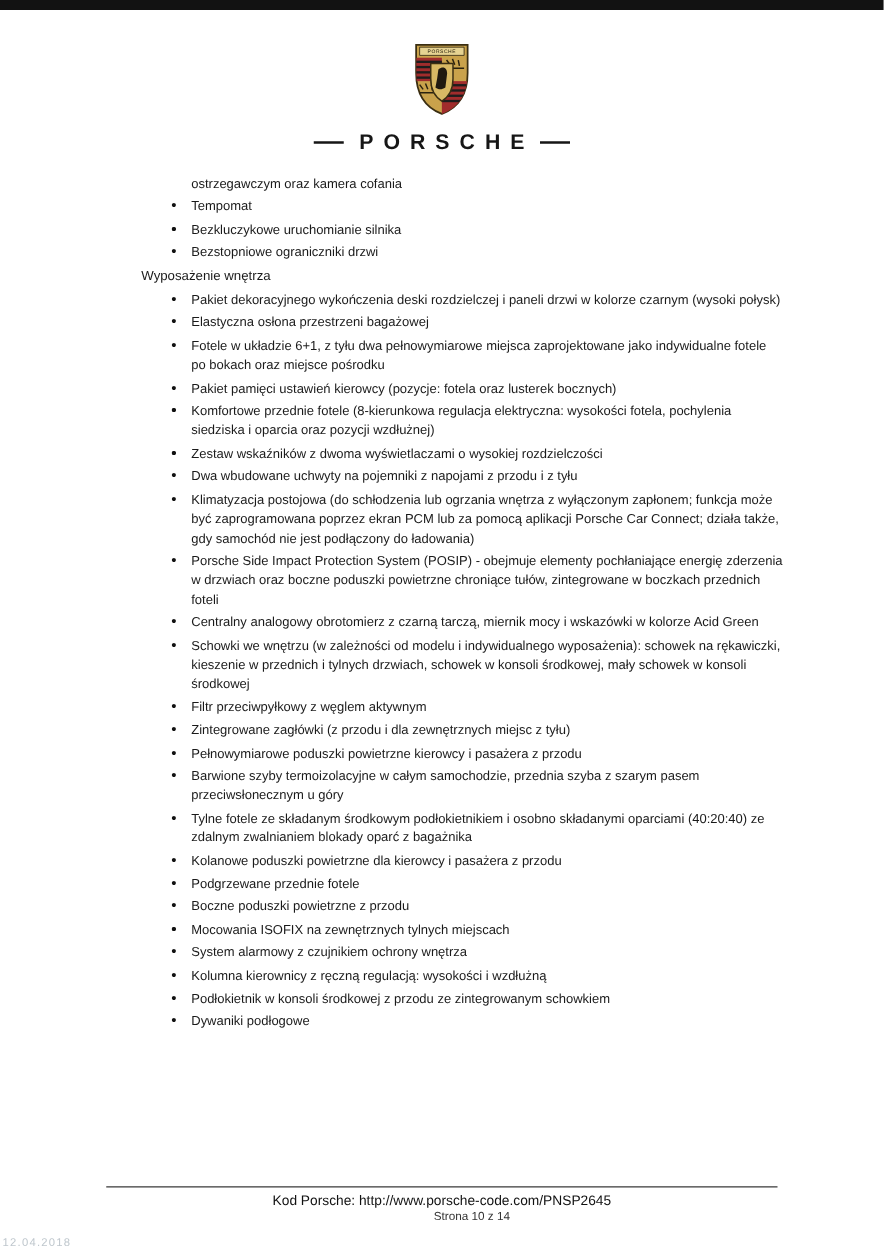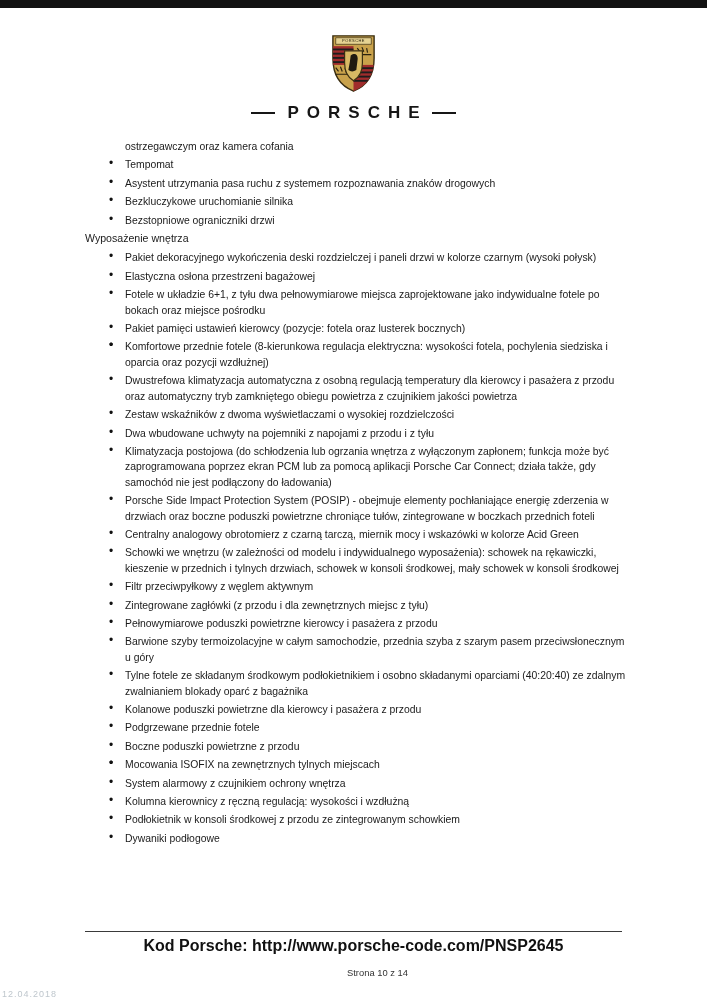--- a/index.html
+++ b/index.html
@@ -34,20 +34,21 @@
     letter-spacing: 8px;
     margin-right: -8px; 
     color: #161616;
   }
   main {
     margin-top: 16px;
     padding-left: 85px;
     padding-right: 80px;
     font-size: 10.4px;
     line-height: 15.4px;
+    margin-left: 28px;
   }
   .continuation {
     padding-left: 40px;
     margin-bottom: 3px;
   }
   .bullet-list { list-style: none; }
   .bullet-item {
     position: relative;
     padding-left: 40px;
     margin-bottom: 3px;
@@ -68,24 +69,24 @@
     left: 0; right: 0;
     bottom: 22px;
     text-align: center;
   }
   .footer-rule {
     width: 537px;
     margin: 0 auto 5px auto;
     border-top: 1.5px solid #3a3a3a;
   }
   .footer-code {
-    font-size: 16px;
-    font-weight: 700;
+    font-size: 11px;
+    font-weight: 400;
     color: #111;
-    margin-bottom: 12px;
+    margin-bottom: 0;
   }
   .footer-page {
     font-size: 9.4px;
     color: #333;
     padding-left: 48px;
   }
   .watermark {
     position: absolute;
     left: 2px; bottom: 1px;
     font-size: 9px;
@@ -139,21 +140,20 @@
 
   <ul class="bullet-list">
 
       <li class="bullet-item">
         <span class="bullet">•</span>
         <span class="item-text">Tempomat</span>
       </li>
 
       <li class="bullet-item">
         <span class="bullet">•</span>
-        <span class="item-text">Asystent utrzymania pasa ruchu z systemem rozpoznawania znaków drogowych</span>
       </li>
 
       <li class="bullet-item">
         <span class="bullet">•</span>
         <span class="item-text">Bezkluczykowe uruchomianie silnika</span>
       </li>
 
       <li class="bullet-item">
         <span class="bullet">•</span>
         <span class="item-text">Bezstopniowe ograniczniki drzwi</span>
@@ -188,21 +188,20 @@
         <span class="bullet">•</span>
       </li>
 
       <li class="bullet-item">
         <span class="bullet">•</span>
         <span class="item-text">Komfortowe przednie fotele (8-kierunkowa regulacja elektryczna: wysokości fotela, pochylenia siedziska i oparcia oraz pozycji wzdłużnej)</span>
       </li>
 
       <li class="bullet-item">
         <span class="bullet">•</span>
-        <span class="item-text">Dwustrefowa klimatyzacja automatyczna z osobną regulacją temperatury dla kierowcy i pasażera z przodu oraz automatyczny tryb zamkniętego obiegu powietrza z czujnikiem jakości powietrza</span>
       </li>
 
       <li class="bullet-item">
         <span class="bullet">•</span>
         <span class="item-text">Zestaw wskaźników z dwoma wyświetlaczami o wysokiej rozdzielczości</span>
       </li>
 
       <li class="bullet-item">
         <span class="bullet">•</span>
         <span class="item-text">Dwa wbudowane uchwyty na pojemniki z napojami z przodu i z tyłu</span>

